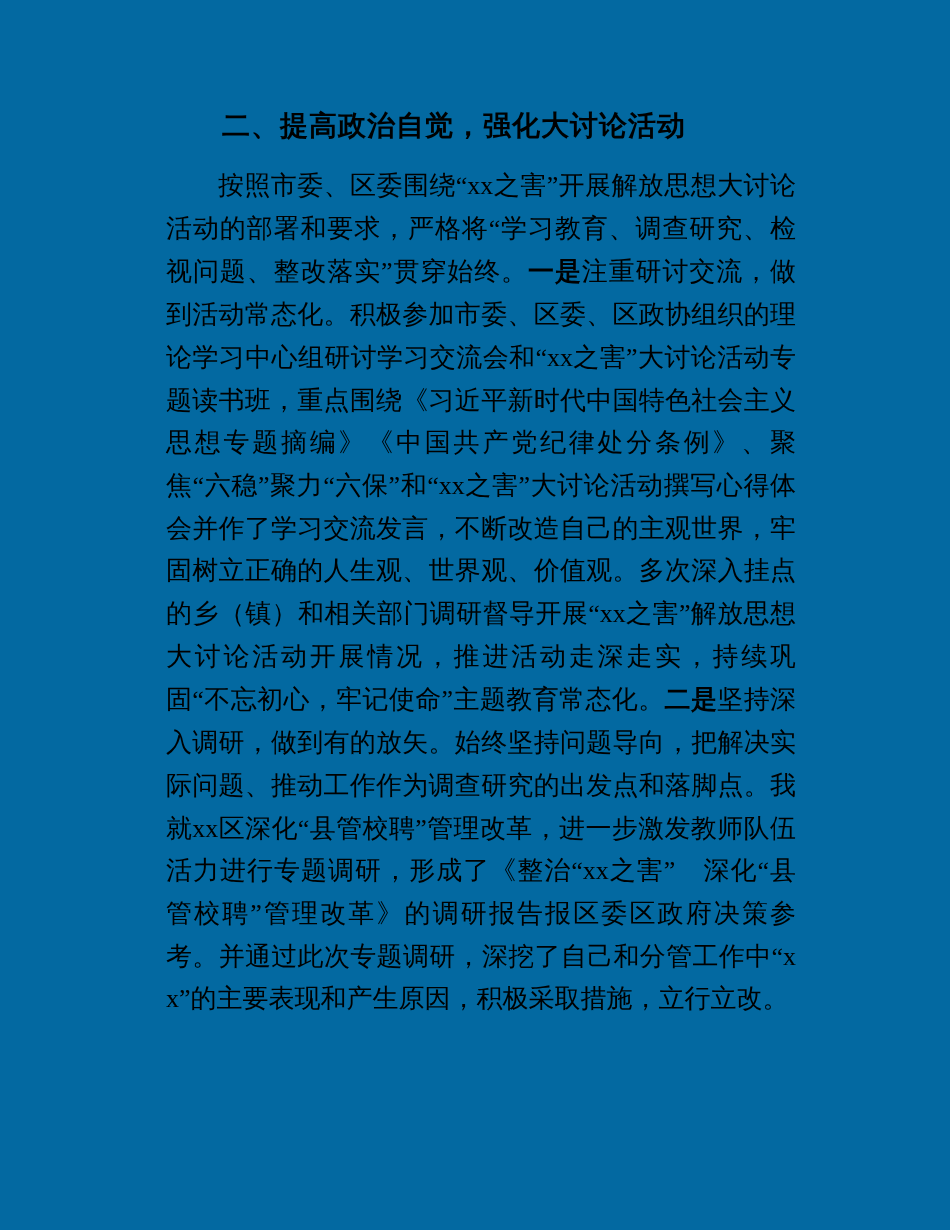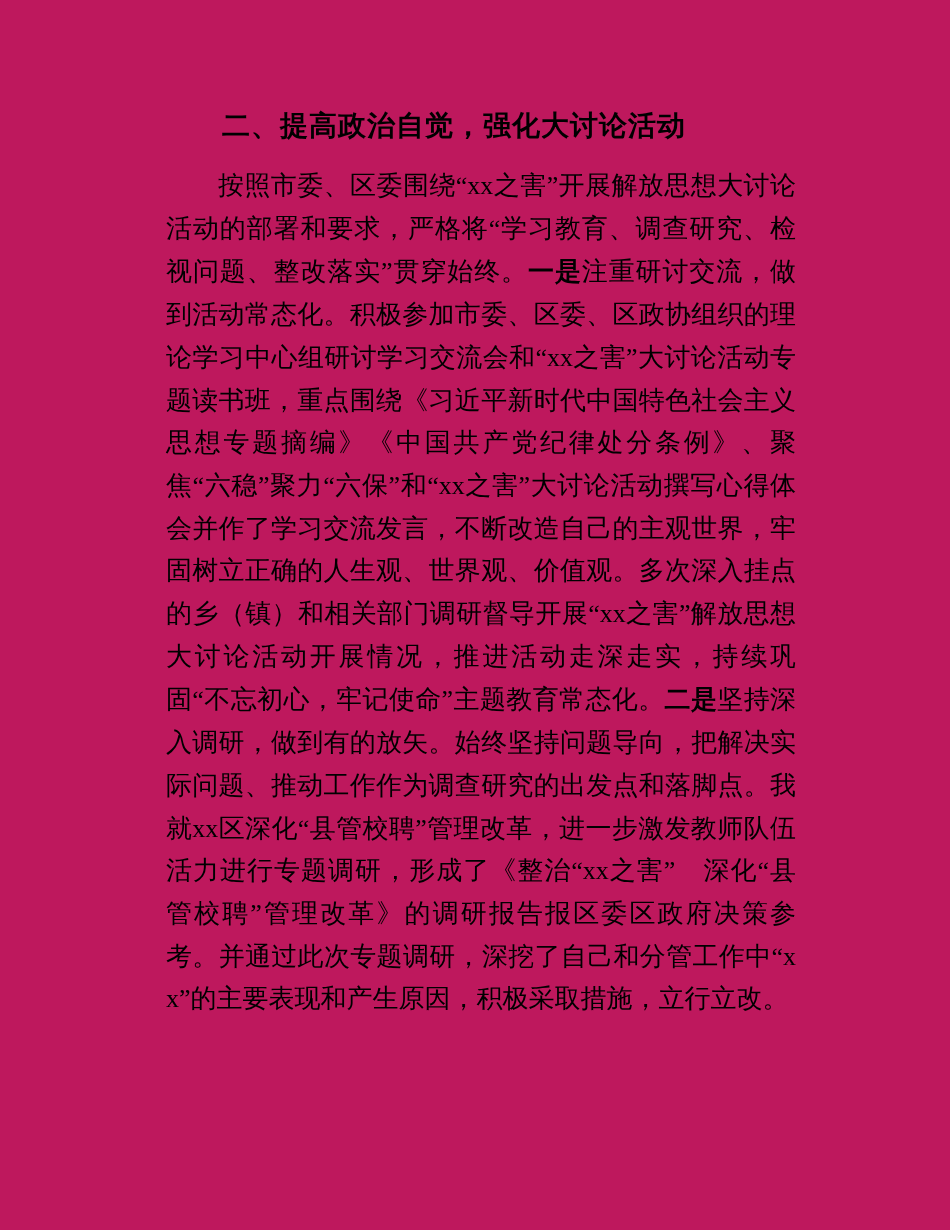--- a/index.html
+++ b/index.html
@@ -5,21 +5,21 @@
   html, body {
     margin: 0;
     padding: 0;
     background: #ffffff;
   }
   .page {
     position: relative;
     width: 950px;
     height: 1230px;
     box-sizing: border-box;
-    background: #be185d;
+    background: #0369a1;
     color: #000000;
     padding: 104px 154px 0 166px;
     overflow: hidden;
   }
   .heading {
     font-family: "Liberation Sans", sans-serif;
     font-weight: 700;
     font-size: 28px;
     line-height: 44px;
     letter-spacing: 1px;

